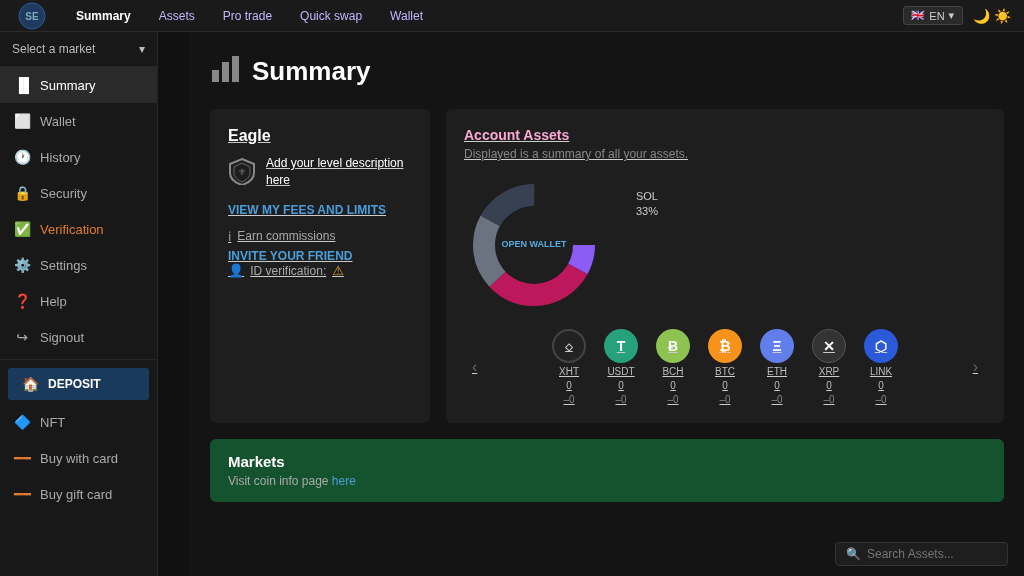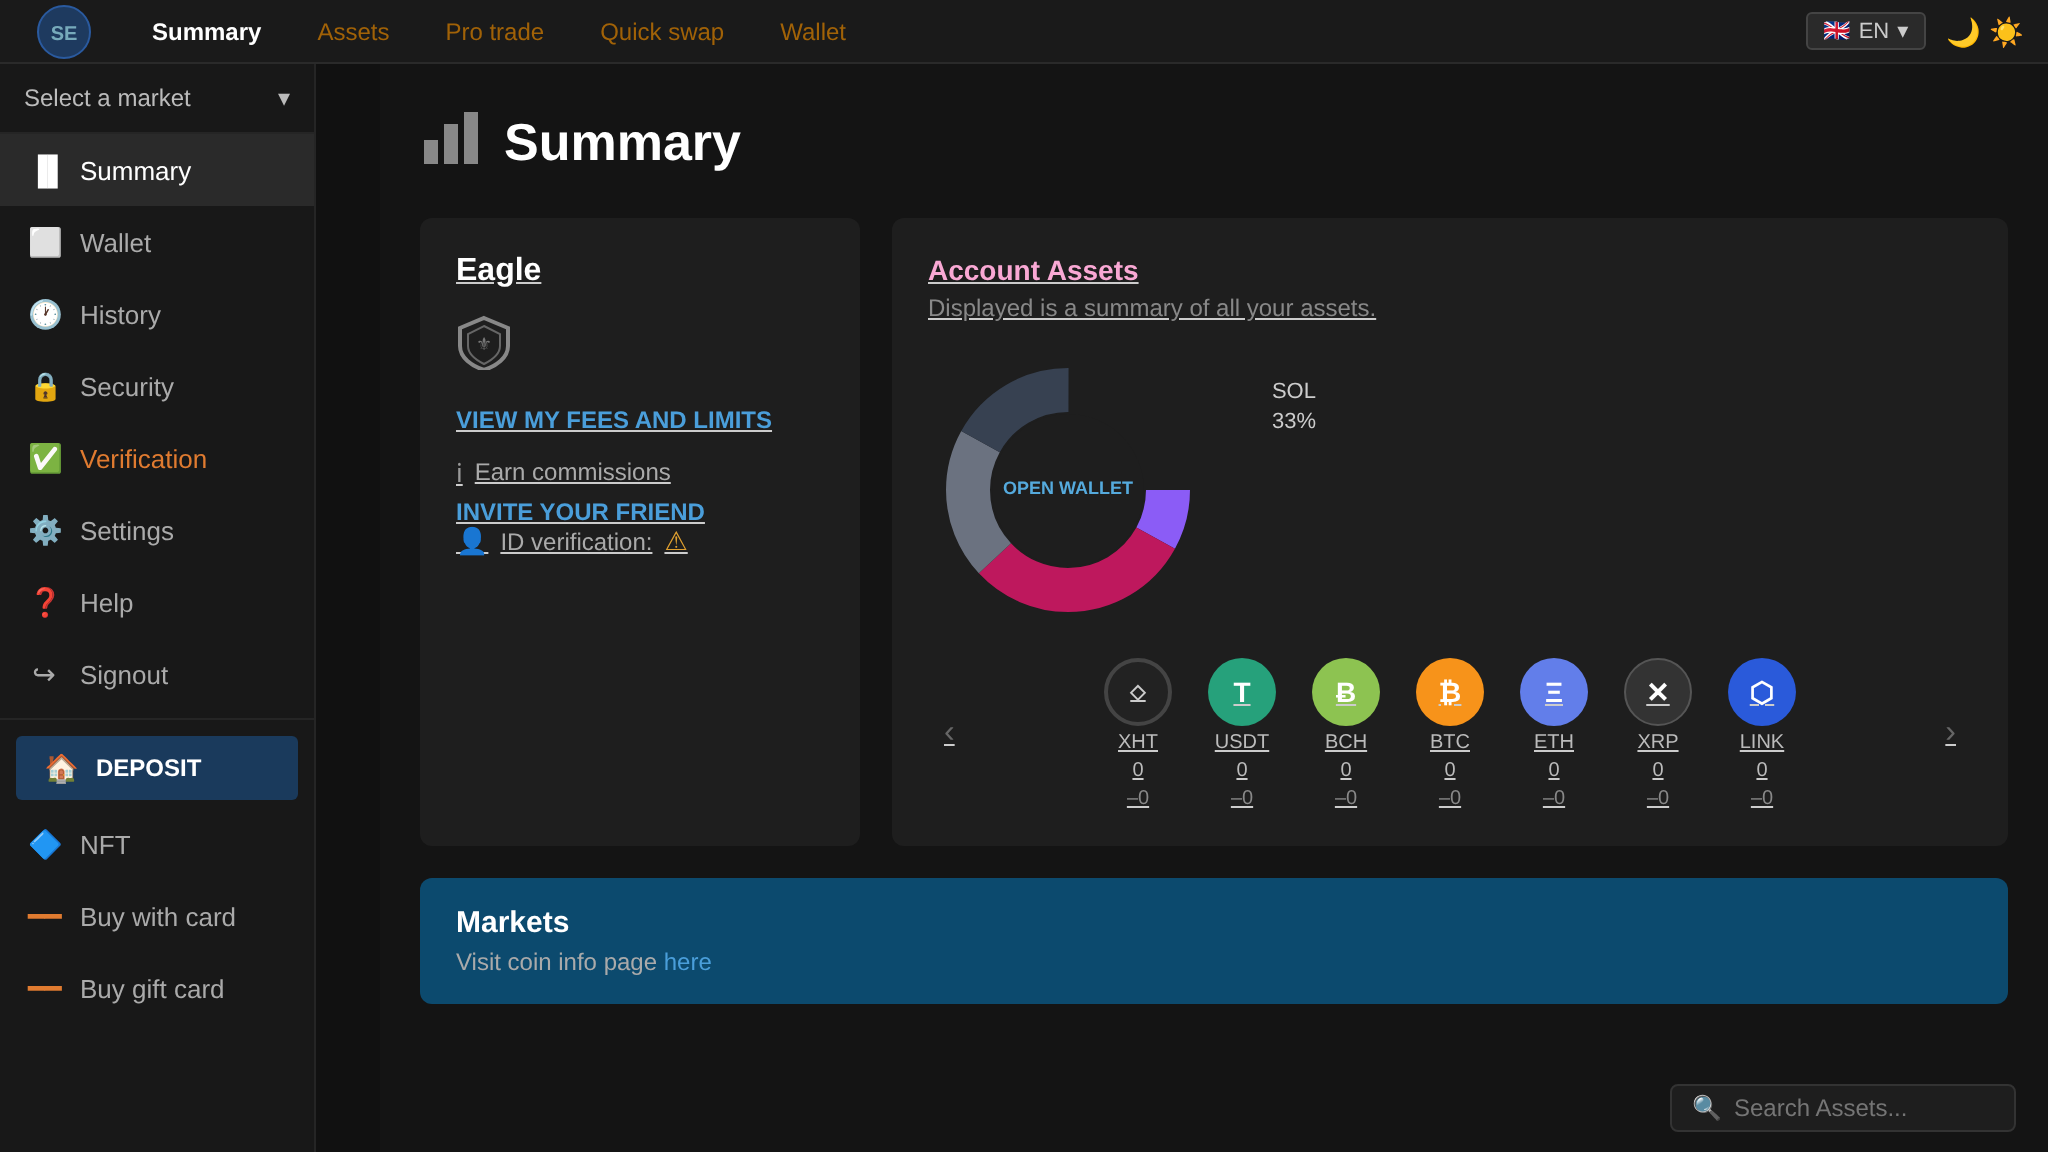--- a/index.html
+++ b/index.html
@@ -32,21 +32,21 @@
       justify-content: center;
     }
     .topnav-logo svg { width: 28px; height: 28px; }
     .topnav-links {
       display: flex;
       gap: 20px;
       flex: 1;
     }
     .topnav-link {
       font-size: 12px;
-      color: #a16207;
+      color: #c4b5fd;
       cursor: pointer;
       padding: 0 4px;
     }
     .topnav-link.active { color: #fff; font-weight: 600; }
     .topnav-right {
       display: flex;
       align-items: center;
       gap: 10px;
     }
     .lang-btn {
@@ -315,21 +315,21 @@
     .coin-icon.btc { background: #f7931a; }
     .coin-icon.eth { background: #627eea; }
     .coin-icon.xrp { background: #333; border: 1px solid #555; }
     .coin-icon.link { background: #2a5ada; }
     .coin-name { font-size: 10px; color: #bbb; }
     .coin-val { font-size: 10px; color: #bbb; }
     .coin-change { font-size: 10px; color: #888; }
 
     
     .markets-section {
-      background: #0c4a6e;
+      background: #14532d;
       border-radius: 6px;
       padding: 14px 18px;
     }
     .markets-title {
       font-size: 15px;
       font-weight: 600;
       color: #fff;
       margin-bottom: 4px;
     }
     .markets-sub {
@@ -465,20 +465,23 @@
       <div class="eagle-card">
         <div class="eagle-title">Eagle</div>
         <div class="eagle-shield">
           <span class="shield-icon">
             <svg width="28" height="28" viewBox="0 0 28 28">
               <path d="M14 2 L26 7 L26 16 C26 22 20 26 14 28 C8 26 2 22 2 16 L2 7 Z" fill="none" stroke="#888" stroke-width="2"></path>
               <path d="M14 6 L22 10 L22 16 C22 20 18 23 14 25 C10 23 6 20 6 16 L6 10 Z" fill="none" stroke="#666" stroke-width="1"></path>
               <text x="14" y="18" text-anchor="middle" fill="#777" font-size="9">⚜</text>
             </svg>
           </span>
+          <div class="eagle-desc">
+            <span>Add your </span><span style="color:#fff;">level</span><span> description here</span>
+          </div>
         </div>
         <span class="eagle-link">VIEW MY FEES AND LIMITS</span>
         <div class="eagle-earn">
           <span class="eagle-earn-icon">ℹ</span>
           <span>Earn commissions</span>
         </div>
         <span class="eagle-invite">INVITE YOUR FRIEND</span>
         <div class="eagle-id">
           <span class="eagle-id-icon">👤</span>
           <span>ID verification:</span>

